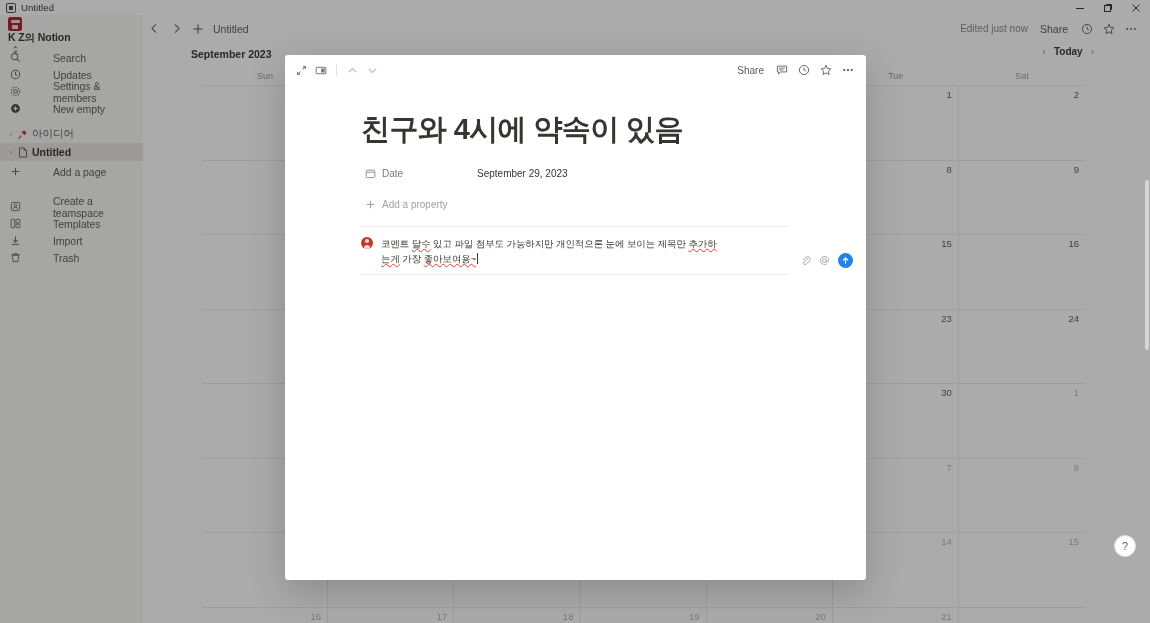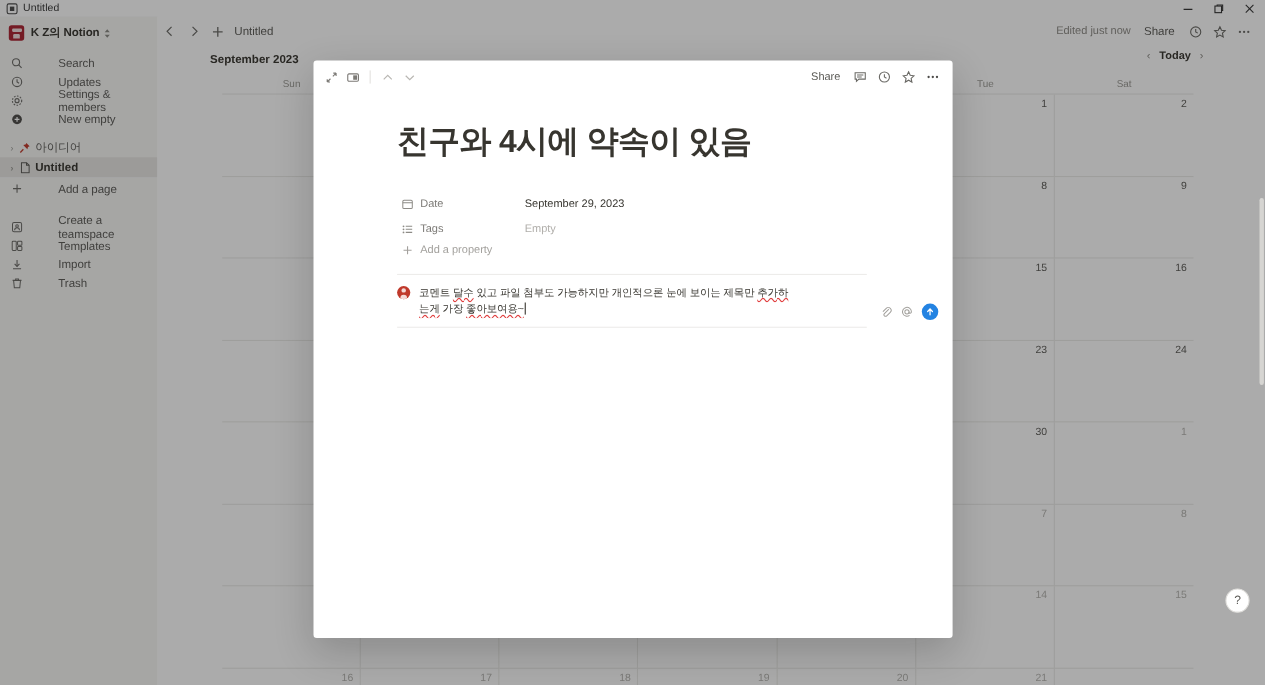--- a/index.html
+++ b/index.html
@@ -38,21 +38,21 @@
 
   
   .app { position: absolute; left: 0; top: 15px; width: 1150px; height: 608px; background: #fff; }
 
   
   .sidebar {
     position: absolute; left: 0; top: 0; width: 143px; height: 608px;
     background: #f7f7f5;
   }
   .ws-row {
-    display: flex; align-items: center; height: 26px; padding: 0 8px; margin-top: 2px;
+    display: flex; align-items: flex-start; height: 26px; padding: 0 8px; margin-top: 2px; flex-direction: column;
   }
   .ws-icon {
     width: 14px; height: 14px; border-radius: 2.5px; background: #ab2330;
     margin-right: 6px; position: relative; flex: none;
   }
   .ws-icon::before {
     content: ""; position: absolute; left: 2.5px; top: 3px; width: 9px; height: 3px;
     background: #f0dcdc; border-radius: 1px;
   }
   .ws-icon::after {
@@ -155,21 +155,21 @@
   .mh-btn.dim { color: #b9b7b3; }
   .modal-head-right { position: absolute; right: 8px; top: 0; height: 30px; display: flex; align-items: center; gap: 2px; }
   .mh-share { font-size: 10px; color: #5b5a56; margin-right: 6px; }
 
   .modal-body { padding: 0 0 0 0; }
   .m-title {
     margin: 28px 0 0 76px; font-size: 29px; font-weight: bold; color: #37352f;
     letter-spacing: -.6px; line-height: 1.15;
   }
   .props { margin: 22px 0 0 78px; }
-  .prop-row { display: flex; align-items: flex-end; height: 23px; }
+  .prop-row { display: flex; align-items: flex-start; height: 23px; }
   .prop-ic { width: 14px; display: flex; align-items: center; justify-content: center; color: #8d8b86; flex: none; }
   .prop-name { font-size: 10px; color: #7c7a76; margin-left: 5px; width: 95px; }
   .prop-val { font-size: 10px; color: #37352f; }
   .prop-val.empty { color: #b0aeaa; }
   .prop-add { display: flex; align-items: center; height: 23px; margin-top: 2px; }
   .prop-add .lbl { font-size: 10px; color: #a3a19d; margin-left: 5px; }
 
   .divider { margin: 10px 78px 0 76px; height: 1px; background: #edecea; }
 
   .comment {
@@ -688,34 +688,20 @@
         <div class="prop-row">
           <span class="prop-ic">
             <svg class="i" width="11" height="11" viewBox="0 0 12 12">
                 <rect x="1.3" y="2.3" width="9.4" height="8.2" rx="1.2" fill="none" stroke="#8d8b86" stroke-width="1"></rect>
                 <line x1="1.3" y1="4.6" x2="10.7" y2="4.6" stroke="#8d8b86" stroke-width="1"></line>
               </svg>
           </span>
           <span class="prop-name">Date</span>
           <span class="prop-val">September 29, 2023</span>
         </div>
-        <div class="prop-row">
-          <span class="prop-ic">
-            <svg class="i" width="11" height="11" viewBox="0 0 12 12">
-                <circle cx="2" cy="3" r="0.9" fill="#8d8b86"></circle>
-                <circle cx="2" cy="6" r="0.9" fill="#8d8b86"></circle>
-                <circle cx="2" cy="9" r="0.9" fill="#8d8b86"></circle>
-                <line x1="4.2" y1="3" x2="10.6" y2="3" stroke="#8d8b86" stroke-width="1"></line>
-                <line x1="4.2" y1="6" x2="10.6" y2="6" stroke="#8d8b86" stroke-width="1"></line>
-                <line x1="4.2" y1="9" x2="10.6" y2="9" stroke="#8d8b86" stroke-width="1"></line>
-              </svg>
-          </span>
-          <span class="prop-name">Tags</span>
-          <span class="prop-val empty">Empty</span>
-        </div>
         <div class="prop-add">
           <span class="prop-ic">
             <svg class="i" width="11" height="11" viewBox="0 0 12 12">
                 <line x1="6" y1="2" x2="6" y2="10" stroke="#a3a19d" stroke-width="1.1"></line>
                 <line x1="2" y1="6" x2="10" y2="6" stroke="#a3a19d" stroke-width="1.1"></line>
               </svg>
           </span>
           <span class="lbl">Add a property</span>
         </div>
       </div>

